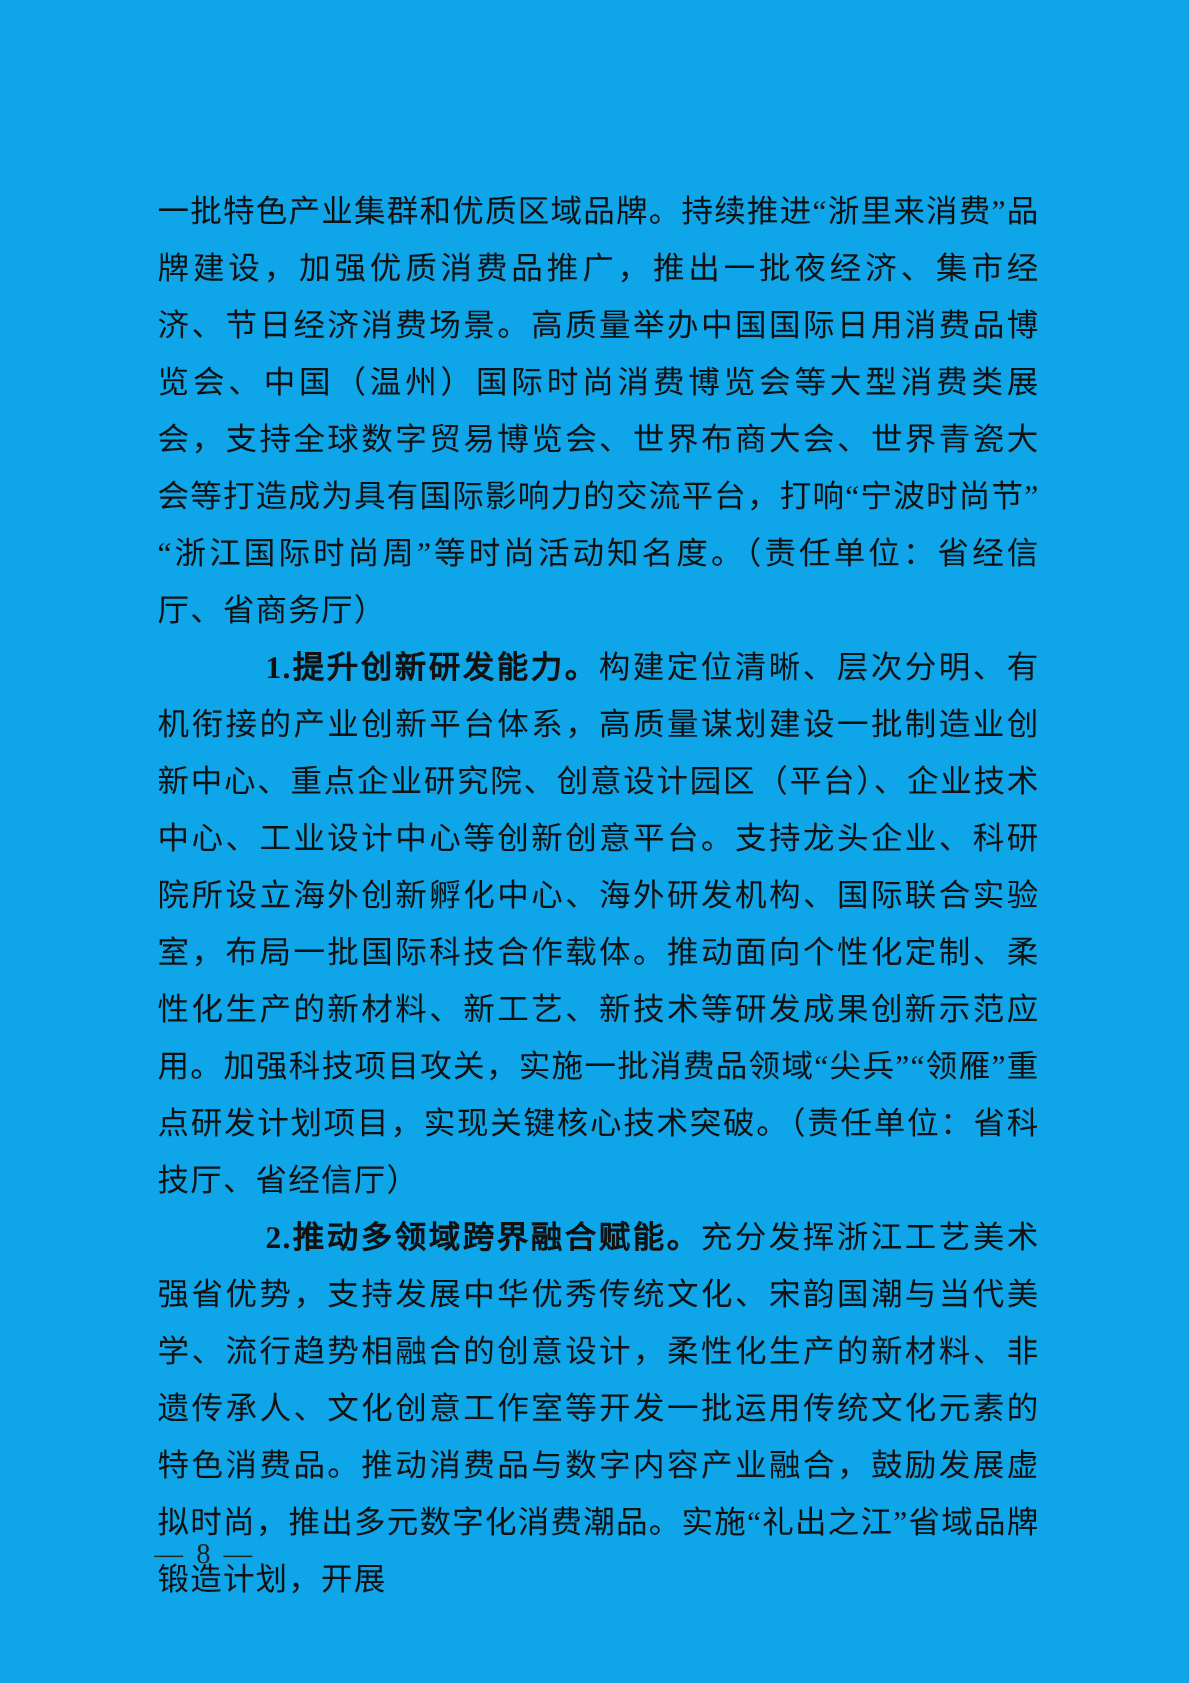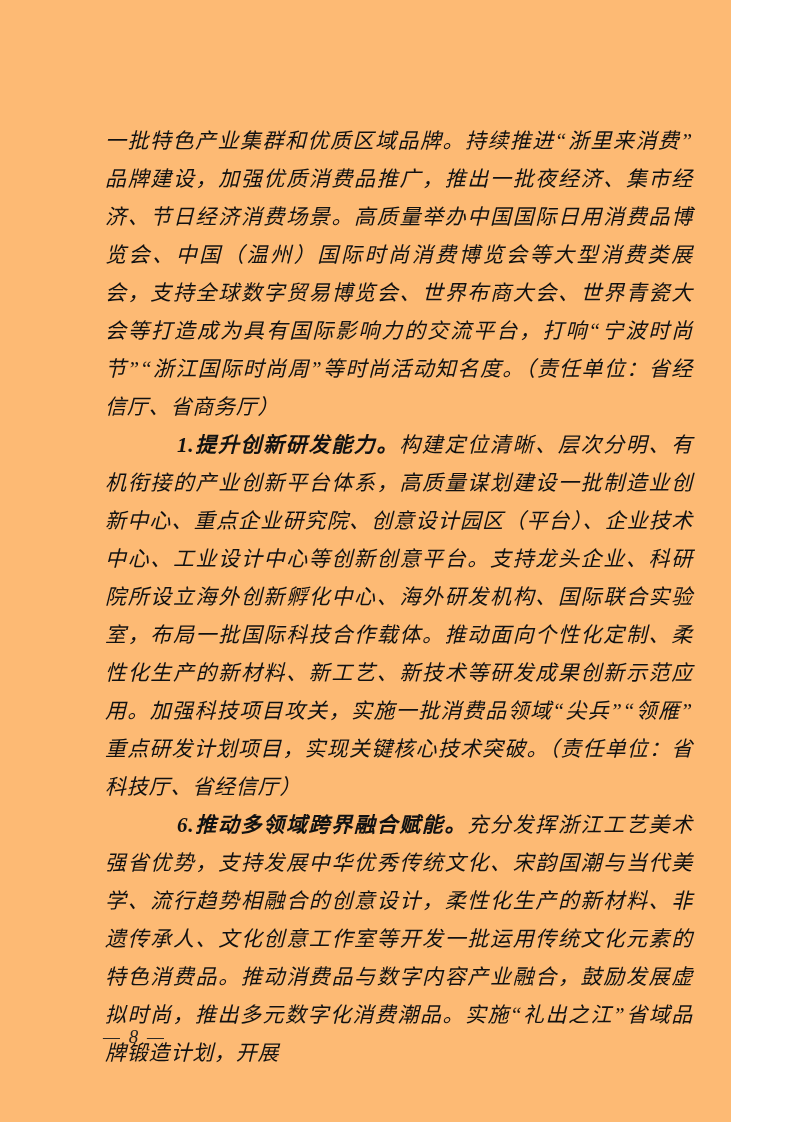--- a/index.html
+++ b/index.html
@@ -6,24 +6,23 @@
   html, body {
     width: 793px;
     height: 1122px;
     background: #ffffff;
     font-family: "Liberation Serif", "DejaVu Serif", serif;
     color: #000000;
     overflow: hidden;
   }
   .page {
     position: relative;
-    width: 731px;
+    width: 793px;
     height: 1122px;
-    background: #fdba74;
-    font-style: italic;
+    background: #0ea5e9;
   }
   .content {
     position: absolute;
     left: 105px;
     top: 122px;
     width: 588px;
     font-size: 21px;
     line-height: 38px;
     letter-spacing: 0.8px;
     text-align: justify;
@@ -61,19 +60,19 @@
 
 <div class="page">
 
   <div class="content">
 
     <p class="para no-indent"><span>一批特色产业集群和优质区域品牌。持续推进“浙里来消费”品牌建设，加强优质消费品推广，推出一批夜经济、集市经济、节日经济消费场景。高质量举办中国国际日用消费品博览会、中国（温州）国际时尚消费博览会等大型消费类展会，支持全球数字贸易博览会、世界布商大会、世界青瓷大会等打造成为具有国际影响力的交流平台，打响“宁波时尚节”“浙江国际时尚周”等时尚活动知名度。</span><span class="responsibility">（责任单位：省经信厅、省商务厅）</span></p>
 
 
     <p class="para"><span class="lead-bold">1.提升创新研发能力。</span><span>构建定位清晰、层次分明、有机衔接的产业创新平台体系，高质量谋划建设一批制造业创新中心、重点企业研究院、创意设计园区（平台）、企业技术中心、工业设计中心等创新创意平台。支持龙头企业、科研院所设立海外创新孵化中心、海外研发机构、国际联合实验室，布局一批国际科技合作载体。推动面向个性化定制、柔性化生产的新材料、新工艺、新技术等研发成果创新示范应用。加强科技项目攻关，实施一批消费品领域“尖兵”“领雁”重点研发计划项目，实现关键核心技术突破。</span><span class="responsibility">（责任单位：省科技厅、省经信厅）</span></p>
 
-    <p class="para"><span class="lead-bold">6.推动多领域跨界融合赋能。</span><span>充分发挥浙江工艺美术强省优势，支持发展中华优秀传统文化、宋韵国潮与当代美学、流行趋势相融合的创意设计，柔性化生产的新材料、非遗传承人、文化创意工作室等开发一批运用传统文化元素的特色消费品。推动消费品与数字内容产业融合，鼓励发展虚拟时尚，推出多元数字化消费潮品。实施“礼出之江”省域品牌锻造计划，开展</span></p>
+    <p class="para"><span class="lead-bold">2.推动多领域跨界融合赋能。</span><span>充分发挥浙江工艺美术强省优势，支持发展中华优秀传统文化、宋韵国潮与当代美学、流行趋势相融合的创意设计，柔性化生产的新材料、非遗传承人、文化创意工作室等开发一批运用传统文化元素的特色消费品。推动消费品与数字内容产业融合，鼓励发展虚拟时尚，推出多元数字化消费潮品。实施“礼出之江”省域品牌锻造计划，开展</span></p>
 
   </div>
 
   <div class="footer">— 8 —</div>
 
 </div>
 
 </body></html>

